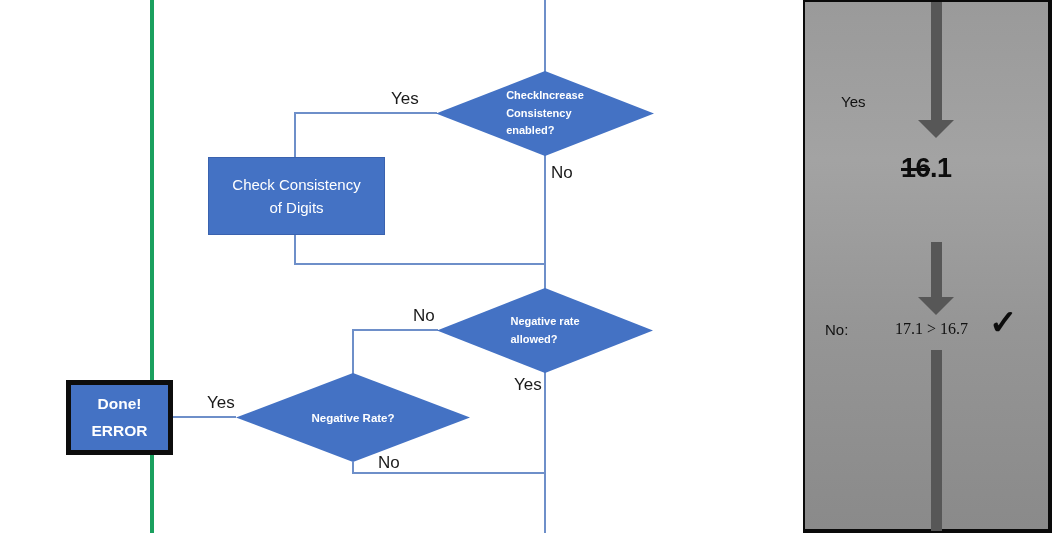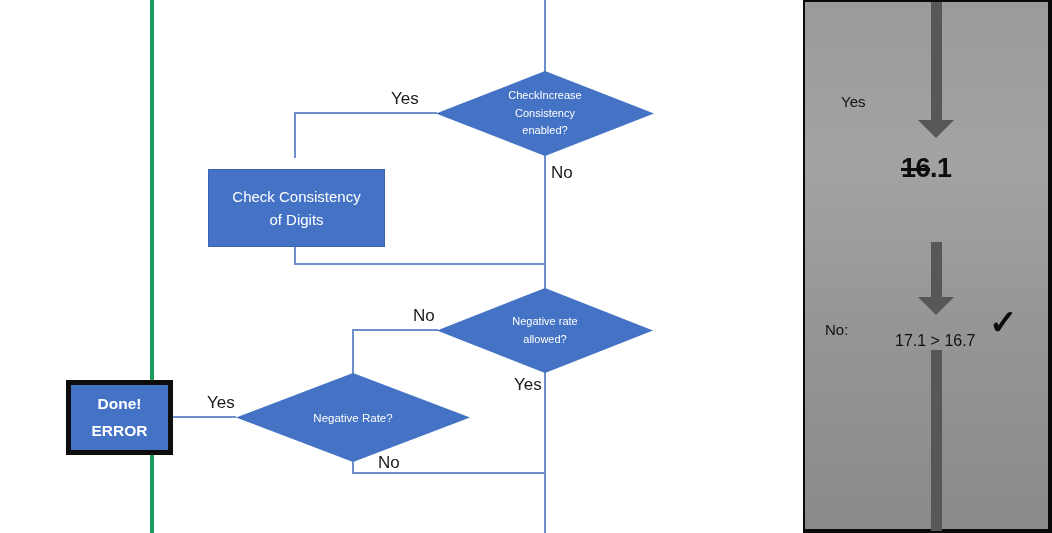--- a/index.html
+++ b/index.html
@@ -29,34 +29,32 @@
   }
   .conn.h { height: 1.5px; }
   .conn.v { width: 1.5px; }
 
   
   .diamond {
     position: absolute;
     background: #4472C4;
     clip-path: polygon(50% 0, 100% 50%, 50% 100%, 0 50%);
     display: flex; align-items: center; justify-content: center;
-    text-align: center;
     color: #ffffff;
-    font-weight: 400;
+    font-weight: 700;
     white-space: pre-line;
   }
   .proc-rect {
     position: absolute;
     background: #4472C4;
     border: 1.5px solid #3A62AE;
     display: flex; align-items: center; justify-content: center;
     text-align: center;
     color: #ffffff;
     white-space: pre-line;
-    margin-top: 12px;
   }
   .done-box {
     position: absolute;
     background: #4472C4;
     border: 5px solid #0d0d0d;
     display: flex; align-items: center; justify-content: center;
     text-align: center;
     color: #ffffff;
     font-size: 15.5px;
     line-height: 1.7;
@@ -180,21 +178,21 @@
 
 
       <div class="value-block">
         <div><span class="strike">16</span><span>.1</span></div>
       </div>
 
       <div class="arrow-shaft" style="top:240px; height:56px;"></div>
       <div class="arrow-head" style="top:295px;"></div>
 
       <div class="panel-text" style="left:20px; top:319px;">No:</div>
-      <div class="panel-text" style="left:90px; top:330px; font-size:16px;">17.1 &gt; 16.7</div>
+      <div class="panel-text" style="left:90px; top:318px; font-size:16px;font-family:Liberation Serif, serif;">17.1 &gt; 16.7</div>
       <div class="check-icon">✓</div>
 
       <div class="arrow-shaft" style="top:348px; height:181px;"></div>
 
     </div>
   </div>
 
 </div>
 
 </body></html>

